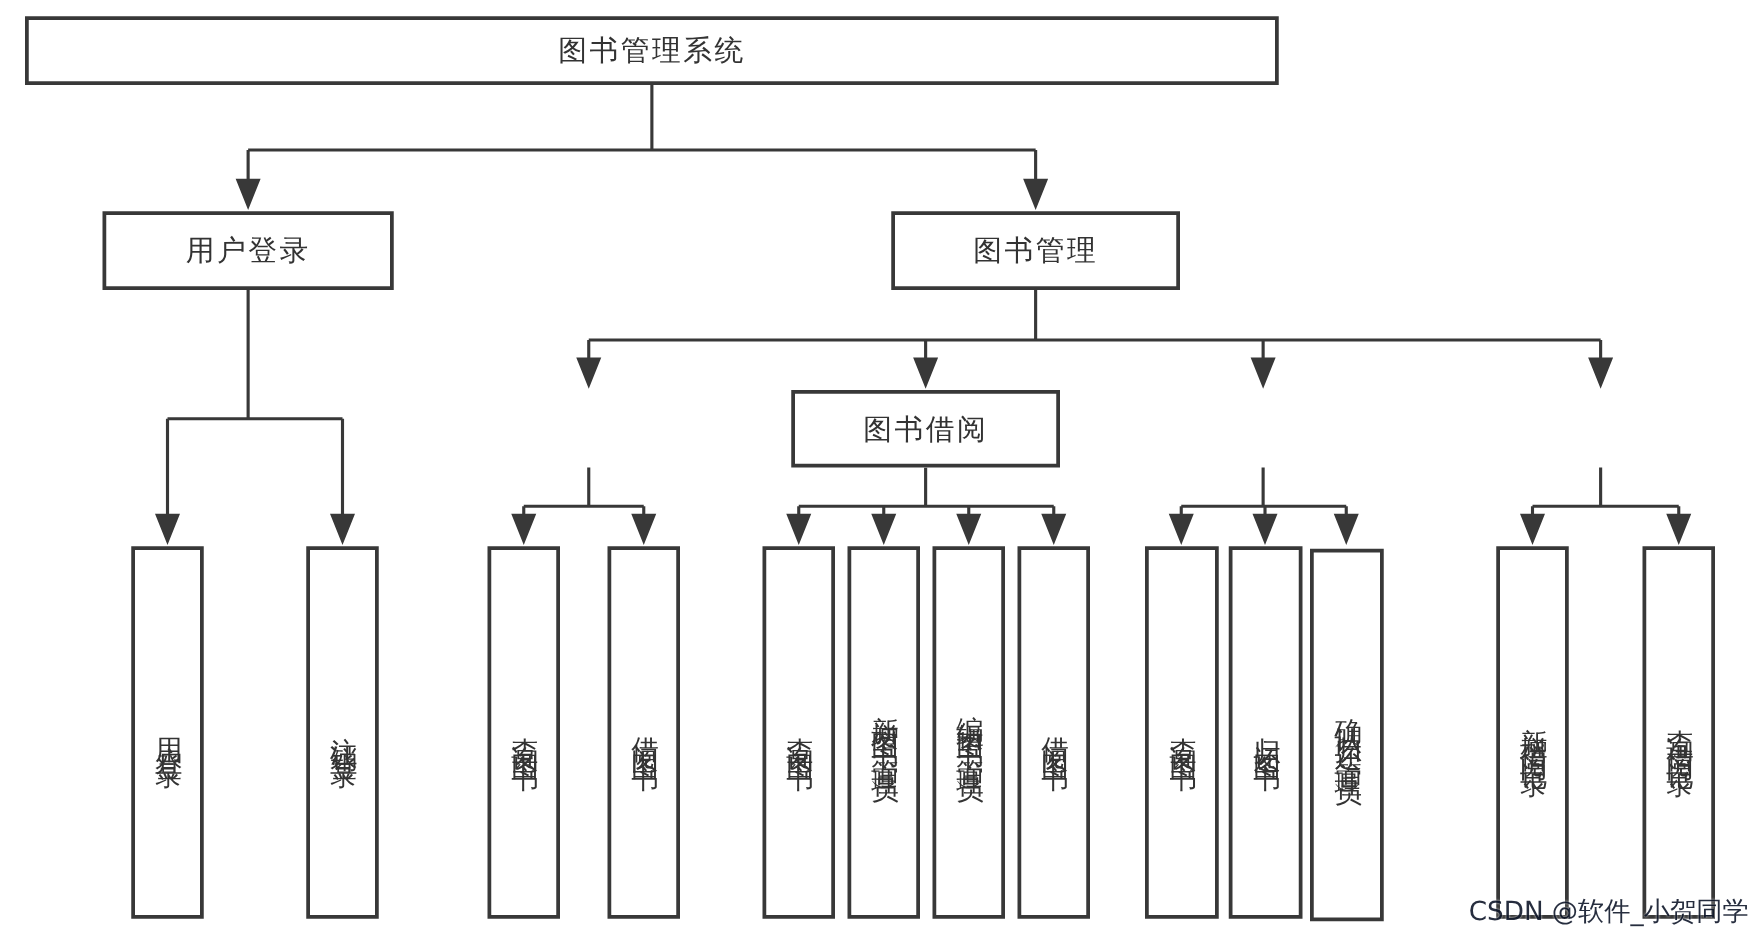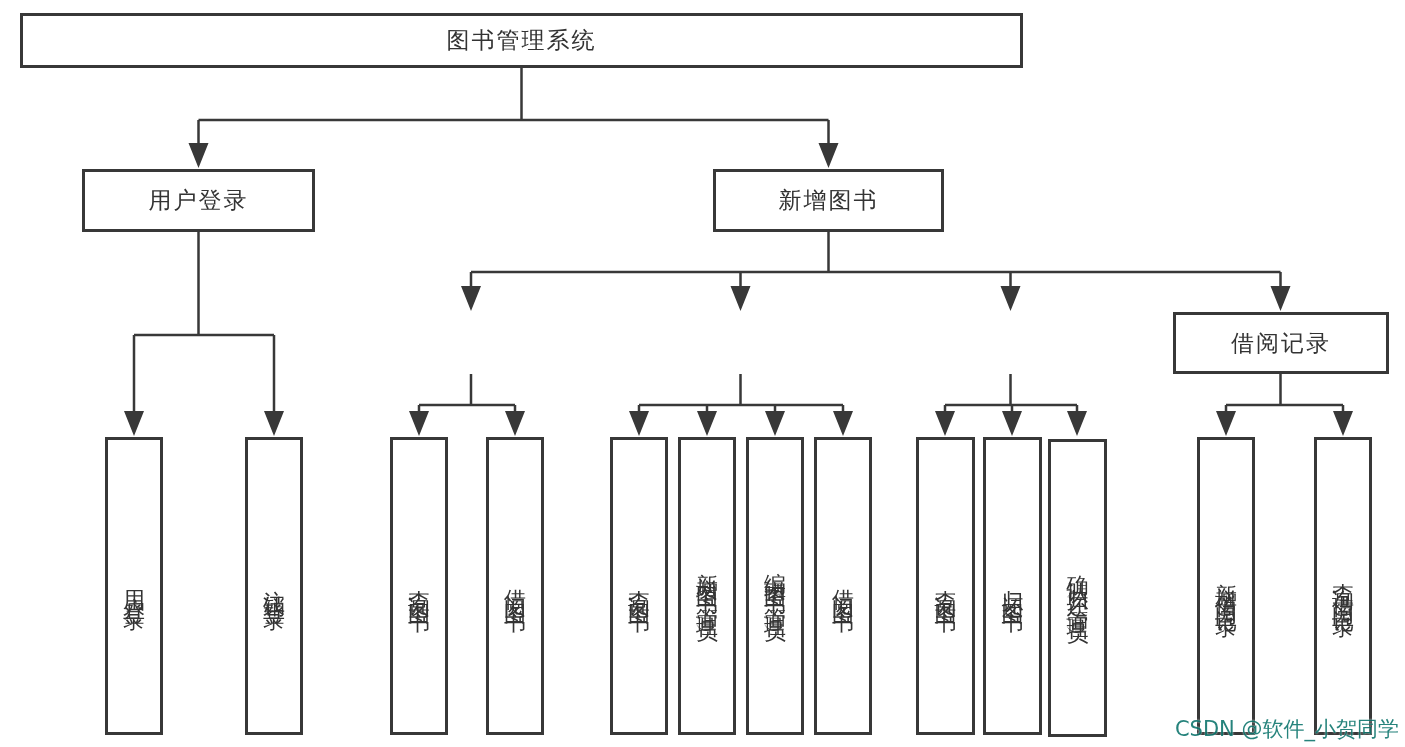--- a/index.html
+++ b/index.html
@@ -29,21 +29,21 @@
     text-orientation:mixed;
     font-size:22px;
     letter-spacing:7px;
     line-height:1;
     white-space:nowrap;
   }
   .watermark{
     position:absolute;
     right:6px;bottom:4px;
     font-size:21px;
-    color:#0f766e;
+    color:#0f172a;
     opacity:.9;
     text-shadow:0 0 2px #ffffff;
     white-space:nowrap;
   }
 </style>
 </head>
 <body>
 
 <div class="canvas">
 
@@ -67,25 +67,25 @@
   </svg>
 
   <div class="box h" style="left:20px;top:13px;width:1003px;height:55px">
     <span>图书管理系统</span>
   </div>
 
   <div class="box h" style="left:82px;top:169px;width:233px;height:63px">
     <span>用户登录</span>
   </div>
   <div class="box h" style="left:713px;top:169px;width:231px;height:63px">
-    <span>新增图书</span>
+    <span>图书管理</span>
   </div>
 
-  <div class="box h" style="left:1173px;top:312px;width:216px;height:62px">
-    <span>借阅记录</span>
+  <div class="box h" style="left:633px;top:312px;width:215px;height:62px">
+    <span>图书借阅</span>
   </div>
 
   <div class="box v" style="left:105px;top:437px;width:58px;height:298px">
     <span>用户登录</span>
   </div>
   <div class="box v" style="left:245px;top:437px;width:58px;height:298px">
     <span>注销登录</span>
   </div>
 
   <div class="box v" style="left:390px;top:437px;width:58px;height:298px">

